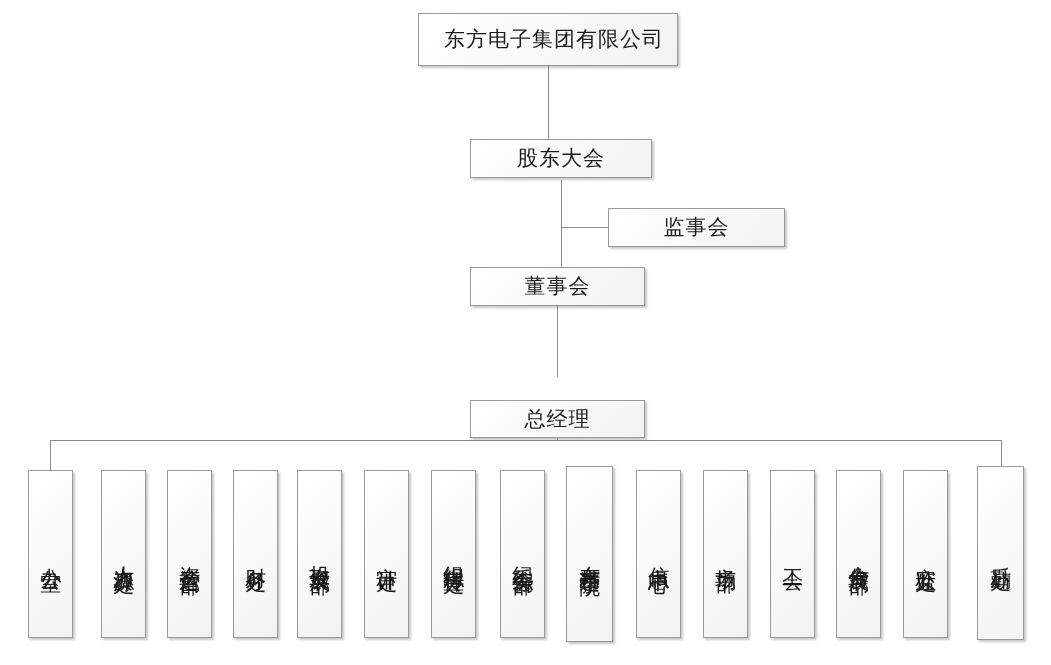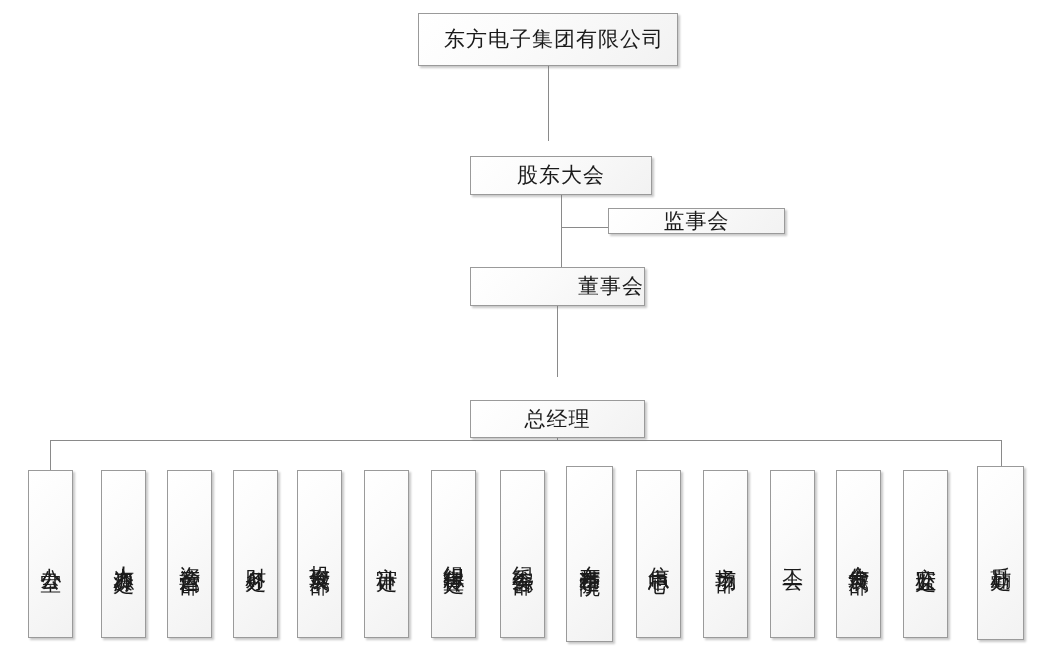--- a/index.html
+++ b/index.html
@@ -84,29 +84,29 @@
 
   <div class="line v" style="left:557px; top:414px; height:26px;"></div>
   <div class="line h" style="left:50px; top:440px; width:952px;"></div>
   <div class="line v" style="left:50px; top:440px; height:30px;"></div>
   <div class="line v" style="left:1001px; top:440px; height:26px;"></div>
 
   <div class="node horiz" style="left:418px; top:13px; width:260px; height:53px;padding-left:12px;">
     <span class="node-label">东方电子集团有限公司</span>
   </div>
 
-  <div class="node horiz" style="left:470px; top:156px; width:182px; height:39px;">
+  <div class="node horiz" style="left:470px; top:139px; width:182px; height:39px;">
     <span class="node-label">股东大会</span>
   </div>
 
-  <div class="node horiz" style="left:608px; top:208px; width:177px; height:26px;">
+  <div class="node horiz" style="left:608px; top:208px; width:177px; height:39px;">
     <span class="node-label">监事会</span>
   </div>
 
-  <div class="node horiz" style="left:470px; top:267px; width:175px; height:39px;justify-content:flex-end;">
+  <div class="node horiz" style="left:470px; top:267px; width:175px; height:39px;">
     <span class="node-label">董事会</span>
   </div>
 
   <div class="node horiz" style="left:470px; top:377px; width:175px; height:38px;margin-top:23px;">
     <span class="node-label">总经理</span>
   </div>
 
   <div class="node vert" style="left:28px; top:470px; width:45px; height:168px;">
     <span class="node-label">办公室</span>
   </div>

